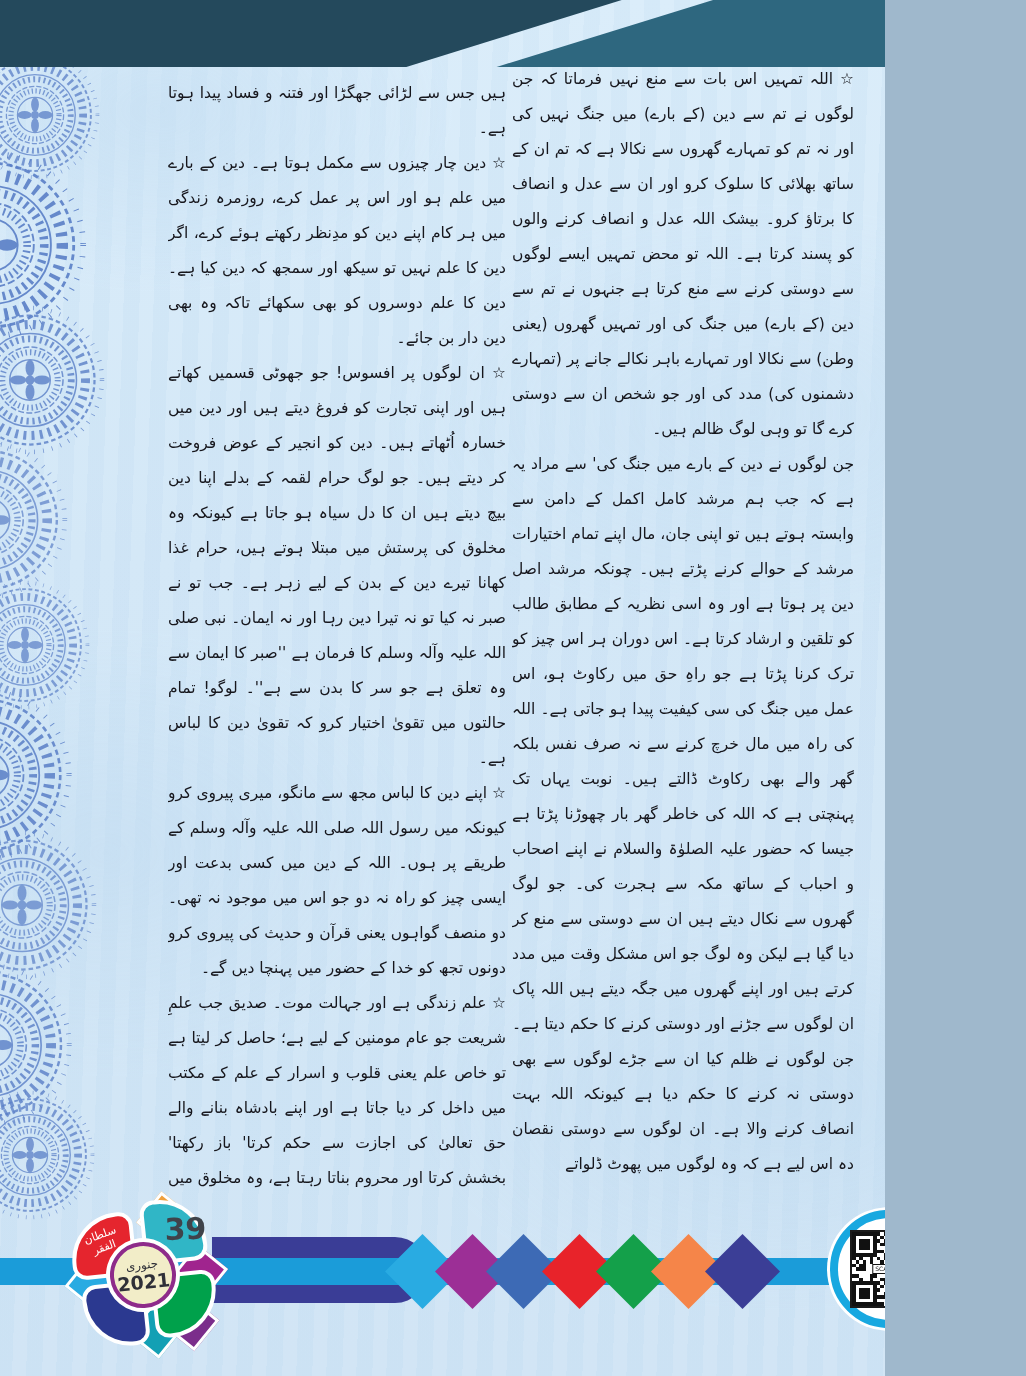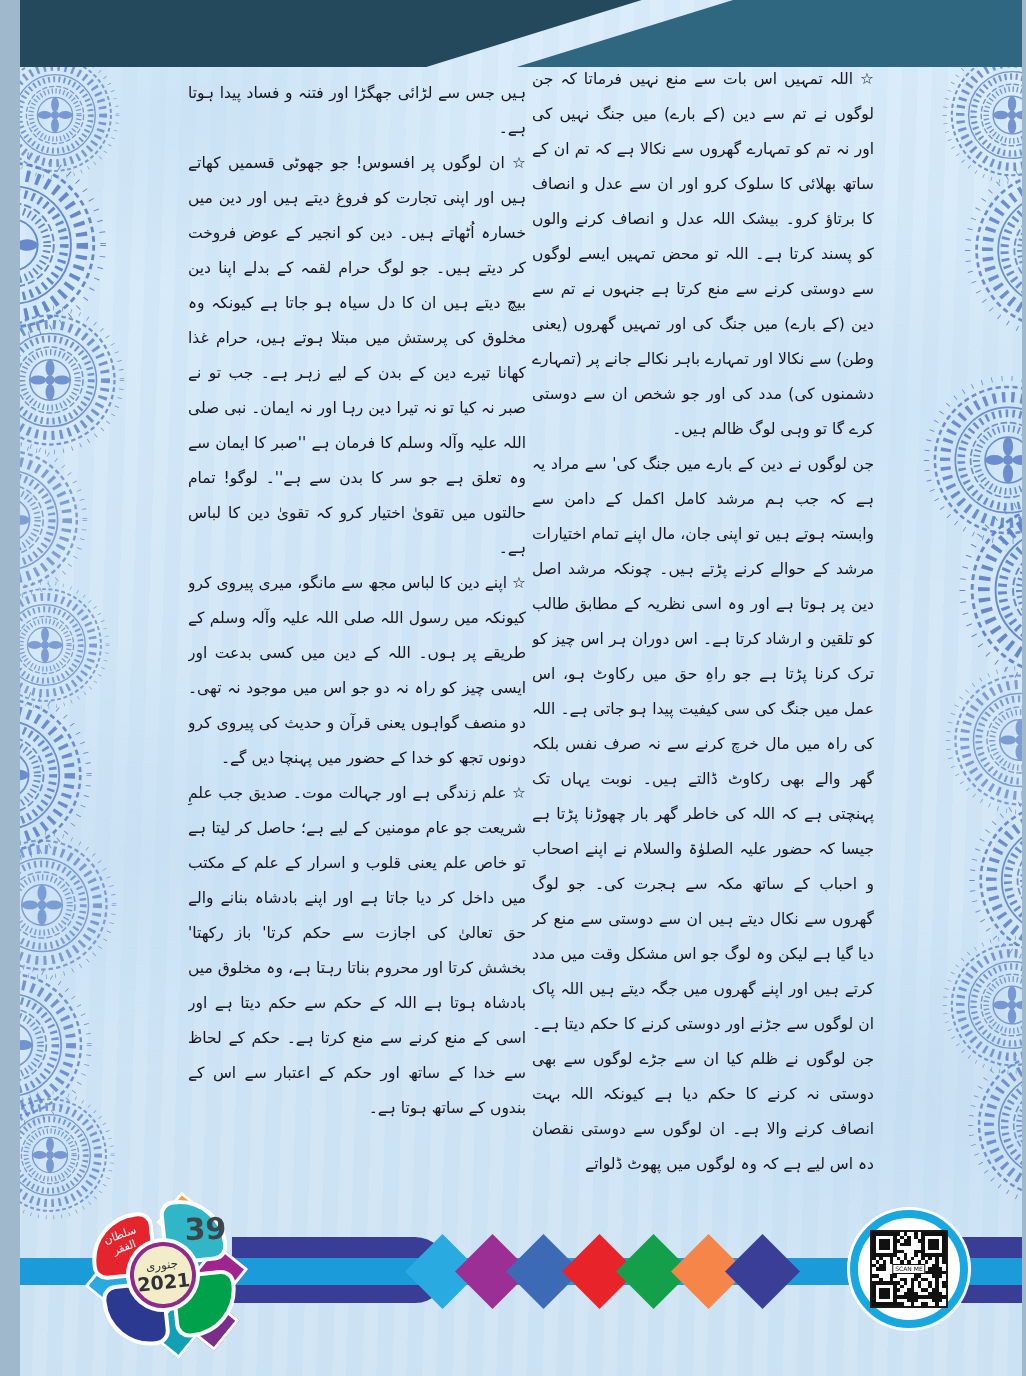--- a/index.html
+++ b/index.html
@@ -1,18 +1,18 @@
 <!DOCTYPE html>
 <html><head>
 <meta charset="utf-8">
 <style>
   html,body{margin:0;padding:0;background:#9fb8cc;}
-  .page{position:relative;width:1002px;height:1376px;overflow:hidden;
+  .page{position:relative;width:885px;height:1376px;overflow:hidden;
         background:linear-gradient(180deg,#d9ecfa 0%,#d2e7f7 40%,#cfe4f5 100%);
-        font-family:"DejaVu Sans",sans-serif;margin-left:20px;}
+        font-family:"DejaVu Sans",sans-serif;}
   .texture{position:absolute;inset:0;pointer-events:none;opacity:.55;
         background:
           radial-gradient(420px 260px at 18% 8%, rgba(176,208,234,.55), transparent 70%),
           radial-gradient(520px 300px at 85% 30%, rgba(190,217,240,.5), transparent 70%),
           radial-gradient(460px 320px at 12% 62%, rgba(181,211,236,.5), transparent 70%),
           radial-gradient(520px 300px at 88% 80%, rgba(176,208,234,.5), transparent 70%),
           repeating-linear-gradient(92deg, rgba(255,255,255,.10) 0 14px, rgba(163,199,228,.12) 14px 30px);}
   
   .hdr{position:absolute;top:0;height:67px;}
   .hdr-left{left:0;width:1026px;background:#24495c;
@@ -112,20 +112,21 @@
         <use href="#mandala" x="922" y="935" width="140" height="140" color="#5a7fc7" opacity="0.75"></use>
         <use href="#mandala" x="947.5" y="1042.5" width="165" height="165" color="#5a7fc7" opacity="0.8"></use>
       </g>
   </svg>
 
   <div class="hdr hdr-left"></div>
   <div class="hdr hdr-right"></div>
 
   <div class="col col-left" id="col-left">
       <p>ہیں جس سے لڑائی جھگڑا اور فتنہ و فساد پیدا ہوتا ہے۔</p>
+      <p>☆  دین چار چیزوں سے مکمل ہوتا ہے۔ دین کے بارے میں علم ہو اور اس پر عمل کرے، روزمرہ زندگی میں ہر کام اپنے دین کو مدِنظر رکھتے ہوئے کرے، اگر دین کا علم نہیں تو سیکھ اور سمجھ کہ دین کیا ہے۔ دین کا علم دوسروں کو بھی سکھائے تاکہ وہ بھی دین دار بن جائے۔</p>
       <p>☆  ان لوگوں پر افسوس! جو جھوٹی قسمیں کھاتے ہیں اور اپنی تجارت کو فروغ دیتے ہیں اور دین میں خسارہ اُٹھاتے ہیں۔ دین کو انجیر کے عوض فروخت کر دیتے ہیں۔ جو لوگ حرام لقمہ کے بدلے اپنا دین بیچ دیتے ہیں ان کا دل سیاہ ہو جاتا ہے کیونکہ وہ مخلوق کی پرستش میں مبتلا ہوتے ہیں، حرام غذا کھانا تیرے دین کے بدن کے لیے زہر ہے۔ جب تو نے صبر نہ کیا تو نہ تیرا دین رہا اور نہ ایمان۔ نبی صلی اللہ علیہ وآلہ وسلم کا فرمان ہے ''صبر کا ایمان سے وہ تعلق ہے جو سر کا بدن سے ہے''۔ لوگو! تمام حالتوں میں تقویٰ اختیار کرو کہ تقویٰ دین کا لباس ہے۔</p>
       <p>☆  اپنے دین کا لباس مجھ سے مانگو، میری پیروی کرو کیونکہ میں رسول اللہ صلی اللہ علیہ وآلہ وسلم کے طریقے پر ہوں۔ اللہ کے دین میں کسی بدعت اور ایسی چیز کو راہ نہ دو جو اس میں موجود نہ تھی۔ دو منصف گواہوں یعنی قرآن و حدیث کی پیروی کرو دونوں تجھ کو خدا کے حضور میں پہنچا دیں گے۔</p>
       <p>☆  علم زندگی ہے اور جہالت موت۔ صدیق جب علمِ شریعت جو عام مومنین کے لیے ہے؛ حاصل کر لیتا ہے تو خاص علم یعنی قلوب و اسرار کے علم کے مکتب میں داخل کر دیا جاتا ہے اور اپنے بادشاہ بنانے والے حق تعالیٰ کی اجازت سے حکم کرتا' باز رکھتا' بخشش کرتا اور محروم بناتا رہتا ہے، وہ مخلوق میں بادشاہ ہوتا ہے اللہ کے حکم سے حکم دیتا ہے اور اسی کے منع کرنے سے منع کرتا ہے۔ حکم کے لحاظ سے خدا کے ساتھ اور حکم کے اعتبار سے اس کے بندوں کے ساتھ ہوتا ہے۔</p>
     </div>
   <div class="col col-right" id="col-right">
       <p>☆  اللہ تمہیں اس بات سے منع نہیں فرماتا کہ جن لوگوں نے تم سے دین (کے بارے) میں جنگ نہیں کی اور نہ تم کو تمہارے گھروں سے نکالا ہے کہ تم ان کے ساتھ بھلائی کا سلوک کرو اور ان سے عدل و انصاف کا برتاؤ کرو۔ بیشک اللہ عدل و انصاف کرنے والوں کو پسند کرتا ہے۔ اللہ تو محض تمہیں ایسے لوگوں سے دوستی کرنے سے منع کرتا ہے جنہوں نے تم سے دین (کے بارے) میں جنگ کی اور تمہیں گھروں (یعنی وطن) سے نکالا اور تمہارے باہر نکالے جانے پر (تمہارے دشمنوں کی) مدد کی اور جو شخص ان سے دوستی کرے گا تو وہی لوگ ظالم ہیں۔</p>
       <p>جن لوگوں نے دین کے بارے میں جنگ کی' سے مراد یہ ہے کہ جب ہم مرشد کامل اکمل کے دامن سے وابستہ ہوتے ہیں تو اپنی جان، مال اپنے تمام اختیارات مرشد کے حوالے کرنے پڑتے ہیں۔ چونکہ مرشد اصل دین پر ہوتا ہے اور وہ اسی نظریہ کے مطابق طالب کو تلقین و ارشاد کرتا ہے۔ اس دوران ہر اس چیز کو ترک کرنا پڑتا ہے جو راہِ حق میں رکاوٹ ہو، اس عمل میں جنگ کی سی کیفیت پیدا ہو جاتی ہے۔ اللہ کی راہ میں مال خرچ کرنے سے نہ صرف نفس بلکہ گھر والے بھی رکاوٹ ڈالتے ہیں۔ نوبت یہاں تک پہنچتی ہے کہ اللہ کی خاطر گھر بار چھوڑنا پڑتا ہے جیسا کہ حضور علیہ الصلوٰۃ والسلام نے اپنے اصحاب و احباب کے ساتھ مکہ سے ہجرت کی۔ جو لوگ گھروں سے نکال دیتے ہیں ان سے دوستی سے منع کر دیا گیا ہے لیکن وہ لوگ جو اس مشکل وقت میں مدد کرتے ہیں اور اپنے گھروں میں جگہ دیتے ہیں اللہ پاک ان لوگوں سے جڑنے اور دوستی کرنے کا حکم دیتا ہے۔ جن لوگوں نے ظلم کیا ان سے جڑے لوگوں سے بھی دوستی نہ کرنے کا حکم دیا ہے کیونکہ اللہ بہت انصاف کرنے والا ہے۔ ان لوگوں سے دوستی نقصان دہ اس لیے ہے کہ وہ لوگوں میں پھوٹ ڈلواتے</p>
     </div>
 
   <div class="bar bar-left"></div>

